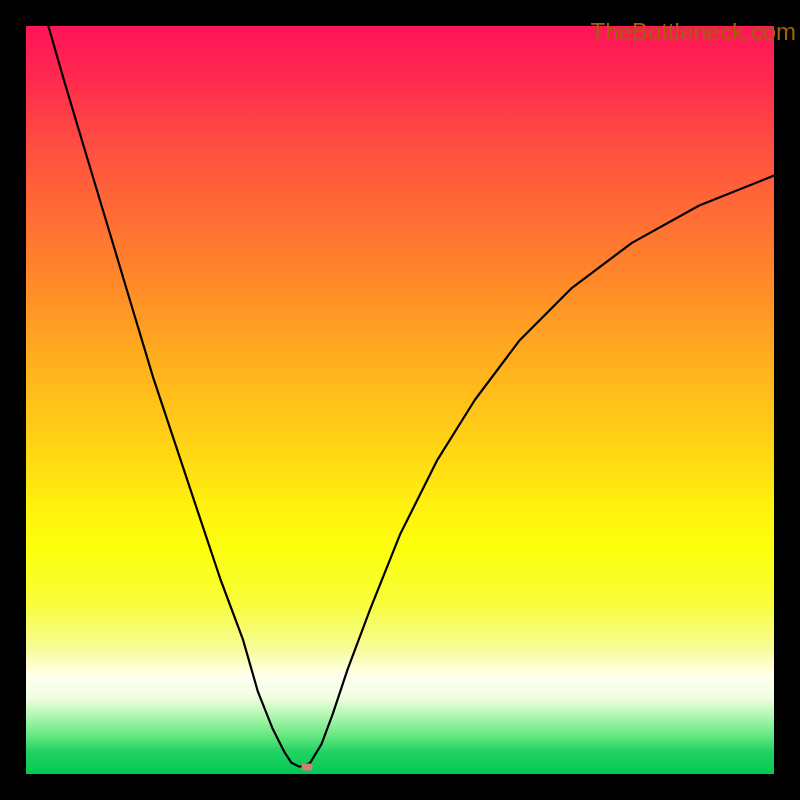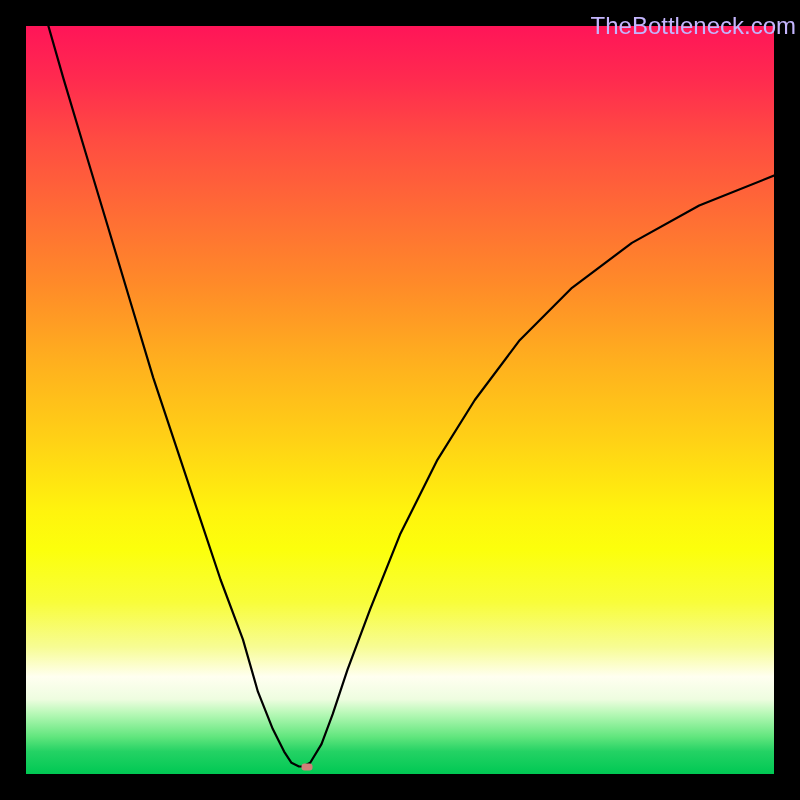--- a/index.html
+++ b/index.html
@@ -8,26 +8,26 @@
       width: 800px;
       height: 800px;
       background: #000;
       position: relative;
       overflow: hidden;
     }
     .watermark {
       position: absolute;
       top: 0;
       right: 0;
-      color: #c4b5fd;
+      color: #a16207;
       font-family: Arial, sans-serif;
       font-size: 24px;
       font-weight: normal;
       z-index: 10;
-      padding: 12px 4px;
+      padding: 18px 4px;
     }
     .plot-area {
       position: absolute;
       top: 26px;
       left: 26px;
       width: 748px;
       height: 748px;
       background: linear-gradient(to bottom,
         #ff1558 0%,
         #ff2a4f 7%,

